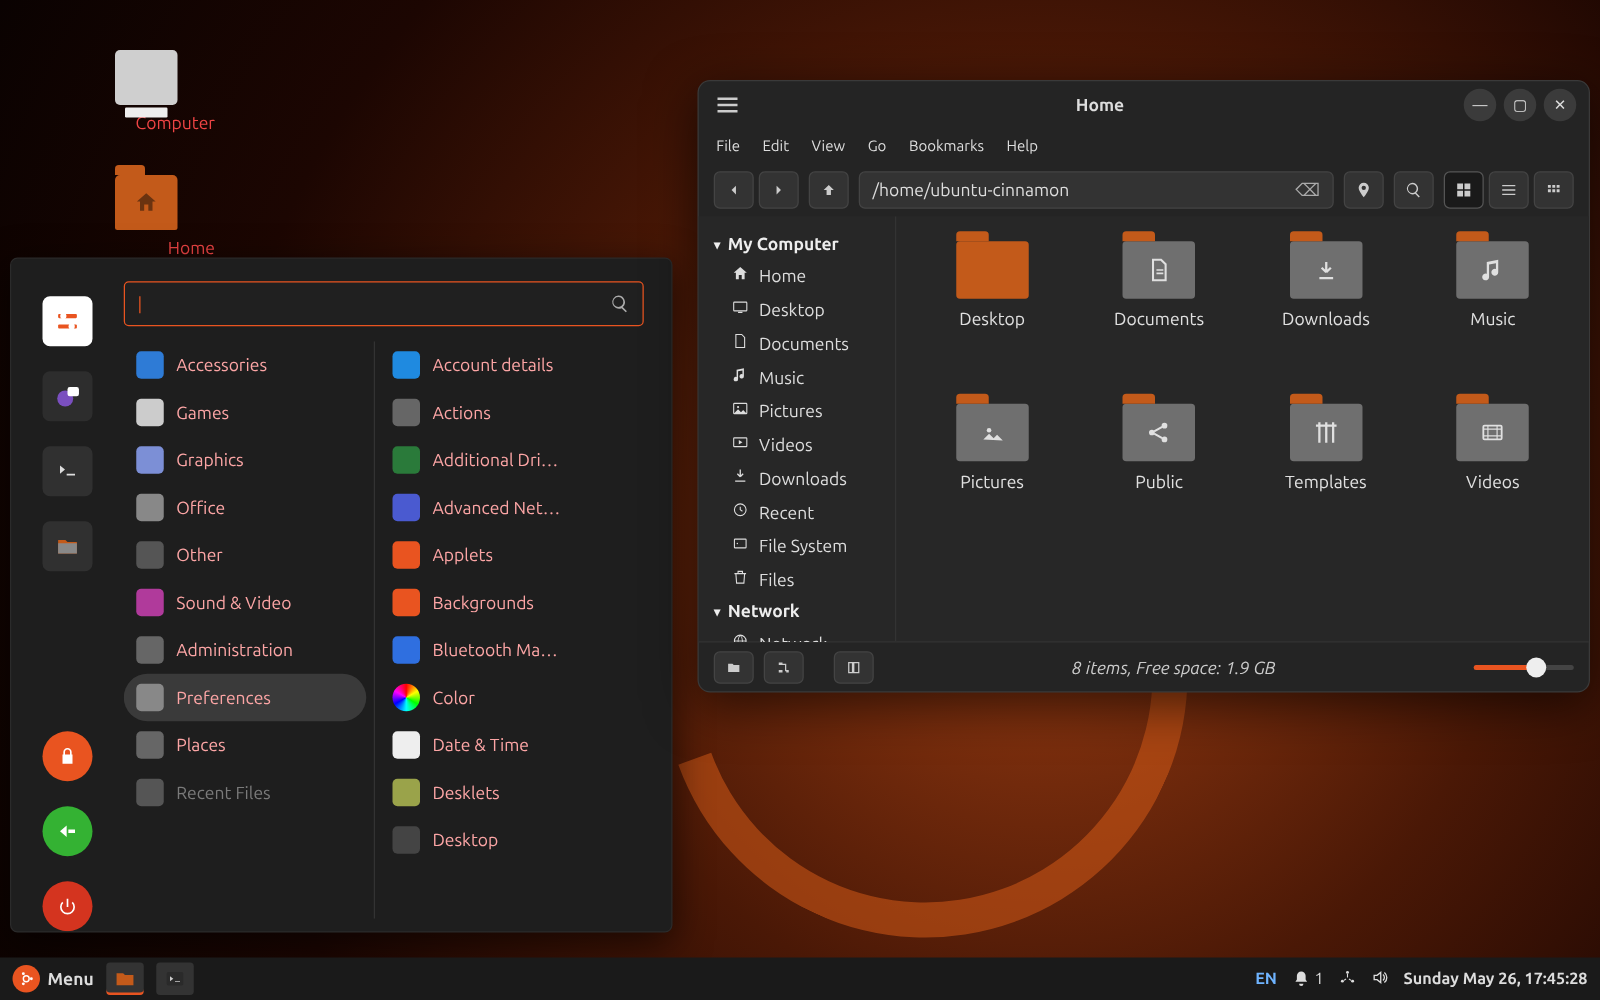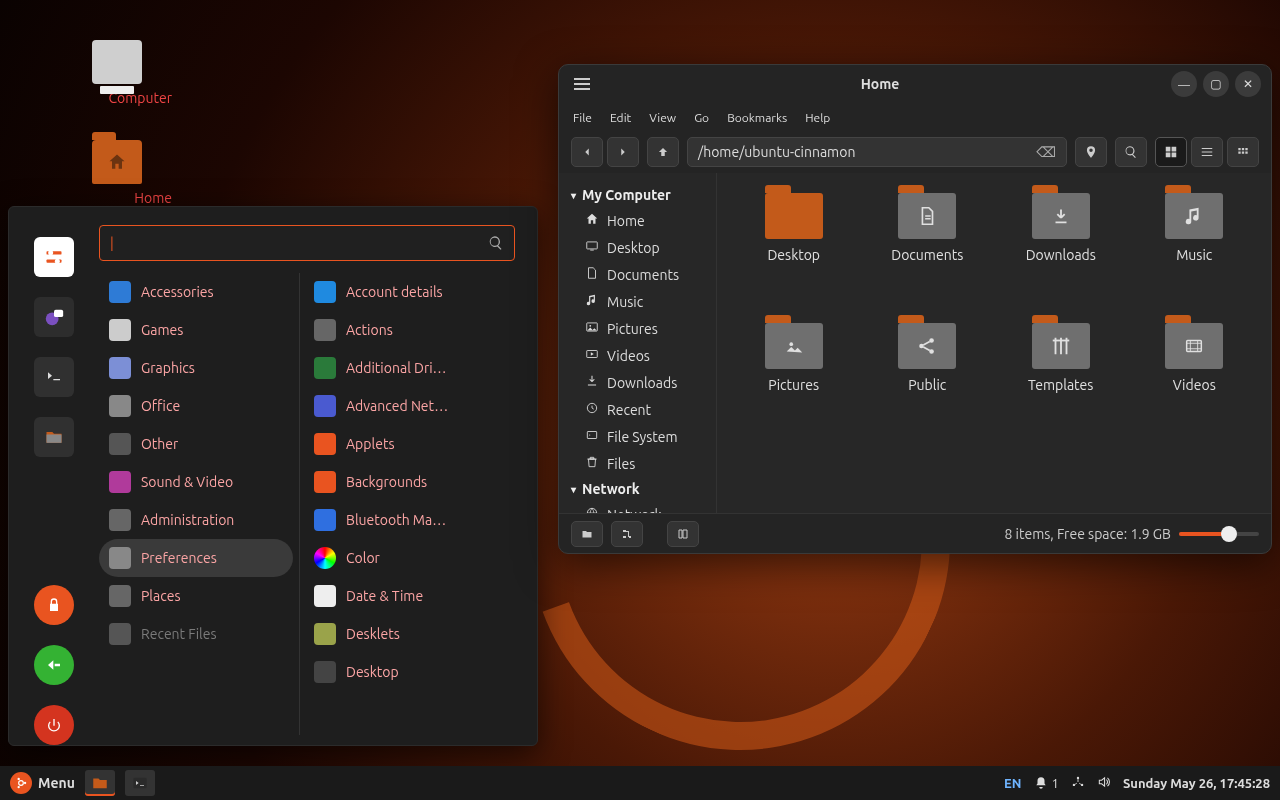--- a/index.html
+++ b/index.html
@@ -94,21 +94,21 @@
   .fw-grid { flex:1; padding:20px 10px; display:grid; grid-template-columns:repeat(4,1fr); grid-auto-rows:120px; gap:10px 0; align-content:start;}
   .folder { display:flex; flex-direction:column; align-items:center; gap:8px; color:#e0e0e0;}
   .ficon { width:58px; height:46px; position:relative; border-radius:3px; display:flex; align-items:center; justify-content:center;}
   .ficon::before { content:""; position:absolute; top:-8px; left:0; width:26px; height:8px; background:#c35a1a; border-radius:3px 3px 0 0;}
   .ficon.orange { background:#c35a1a; }
   .ficon.grey   { background:#6f6f6f; }
   .ficon.grey::before { background:#c35a1a;}
   .ficon svg { color:#e0e0e0; width:22px; height:22px;}
 
   .fw-status { height:40px; border-top:1px solid #333; display:flex; align-items:center; padding:0 12px; gap:8px; color:#ccc;}
-  .fw-status .center { flex:1; text-align:right;}
+  .fw-status .center { flex:1; text-align:center;font-style:italic;}
   .zoom { width:80px; height:4px; background:#444; border-radius:2px; position:relative;}
   .zoom .fill{position:absolute;left:0;top:0;bottom:0;width:55%;background:#e95420;border-radius:2px;}
   .zoom .knob{position:absolute;left:52%;top:-6px;width:16px;height:16px;border-radius:50%;background:#eee;}
 
   
   .panel {
     position:absolute; left:0; right:0; bottom:0; height:34px; background:#1a1a1a;
     display:flex; align-items:center; padding:0 10px; gap:10px; color:#ddd;
   }
   .panel .menu-btn { display:flex; align-items:center; gap:6px; font-weight:600;}

